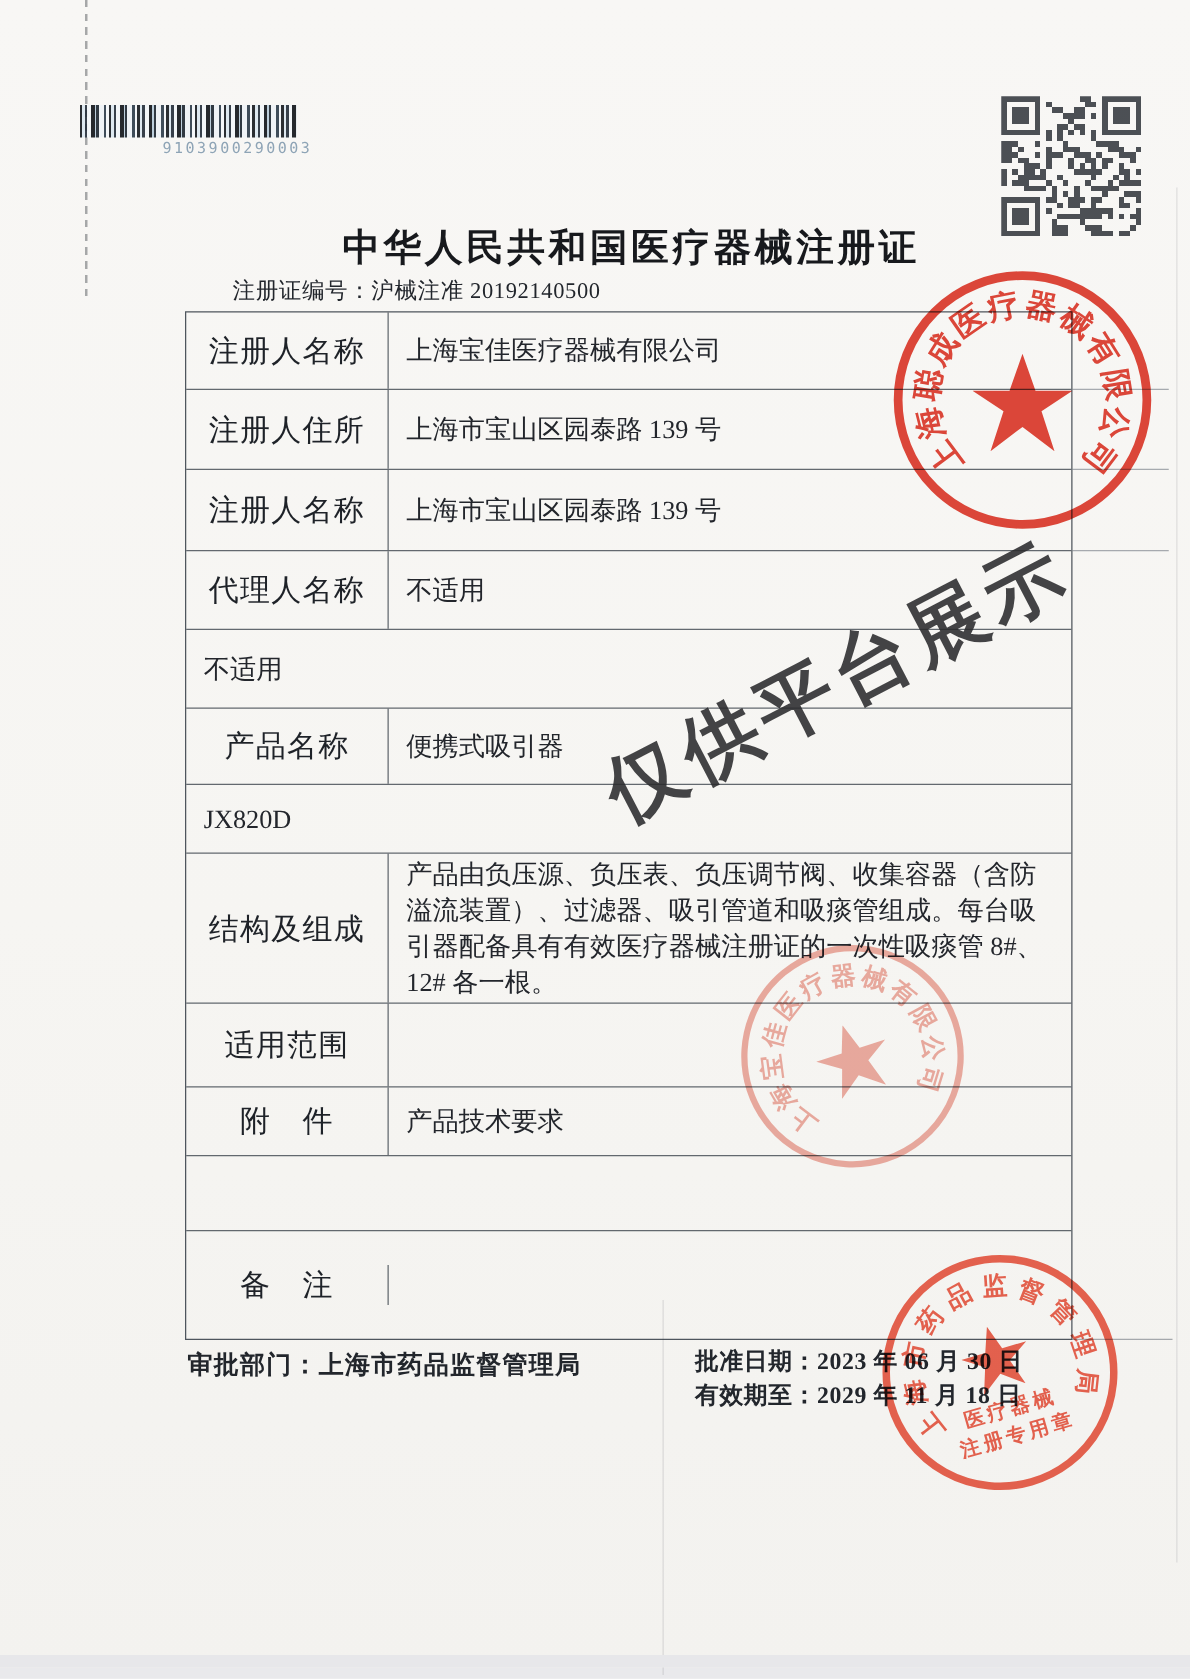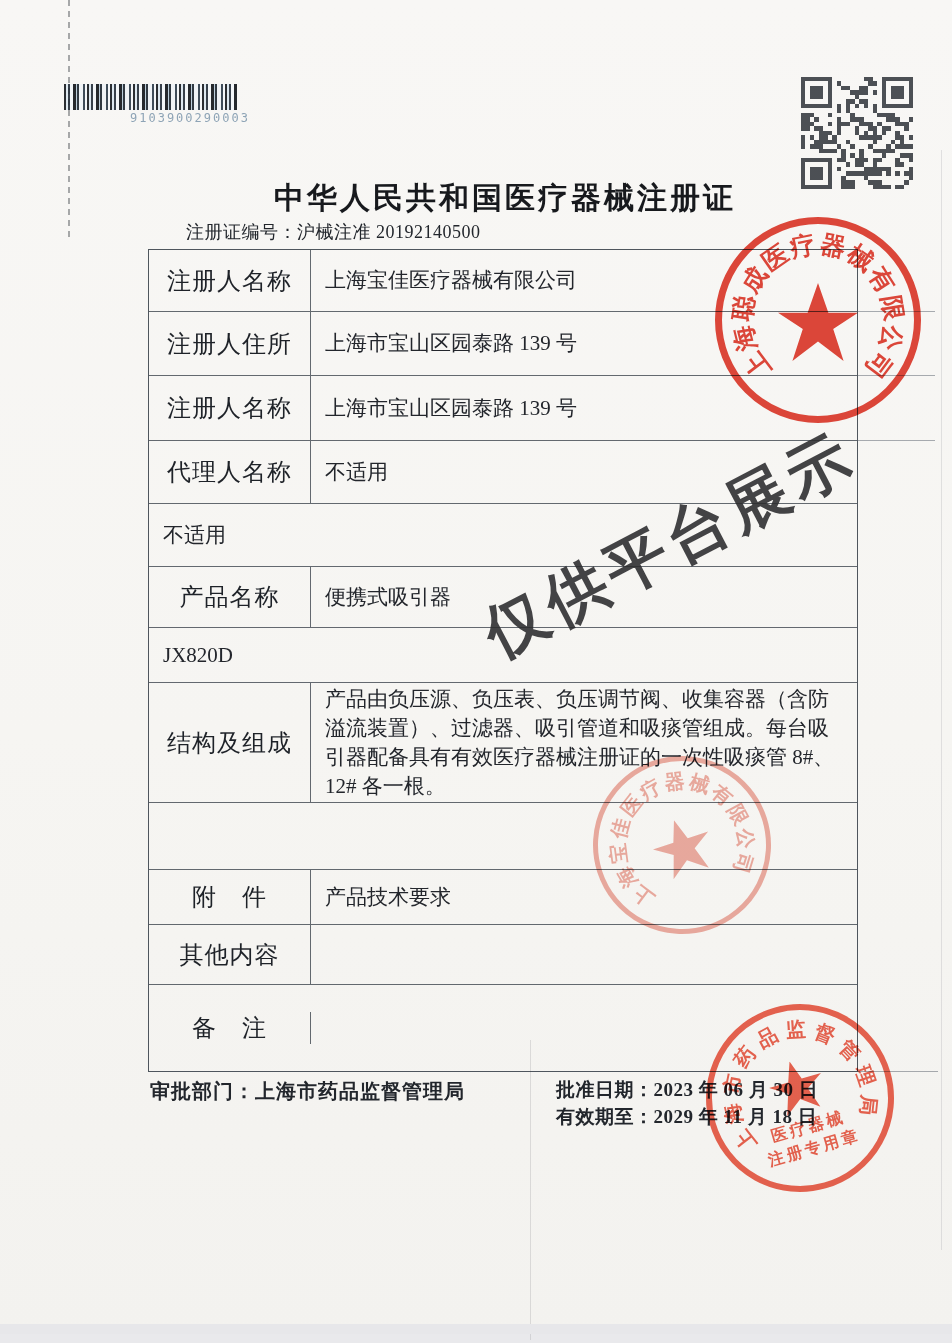--- a/index.html
+++ b/index.html
@@ -460,27 +460,27 @@
       <div class="cell-value">便携式吸引器</div>
     </div>
     <div class="row r7">
       <div class="cell-value">JX820D</div>
     </div>
     <div class="row r8">
       <div class="cell-label">结构及组成</div>
       <div class="cell-value">产品由负压源、负压表、负压调节阀、收集容器（含防溢流装置）、过滤器、吸引管道和吸痰管组成。每台吸引器配备具有有效医疗器械注册证的一次性吸痰管 8#、12# 各一根。</div>
     </div>
     <div class="row r9">
+      <div class="cell-label">适用范围</div>
     </div>
     <div class="row r10">
       <div class="cell-label">附　件</div>
       <div class="cell-value">产品技术要求</div>
     </div>
     <div class="row r11">
-      <div class="cell-label">其他内容</div>
       <div class="cell-value"></div>
     </div>
     <div class="row r12">
       <div class="cell-label">备　注</div>
     </div>
   </div>
 
   <div class="ext-line" style="left:858px;top:311px;width:77px"></div>
   <div class="ext-line" style="left:858px;top:375px;width:77px"></div>
   <div class="ext-line" style="left:858px;top:440px;width:77px"></div>

